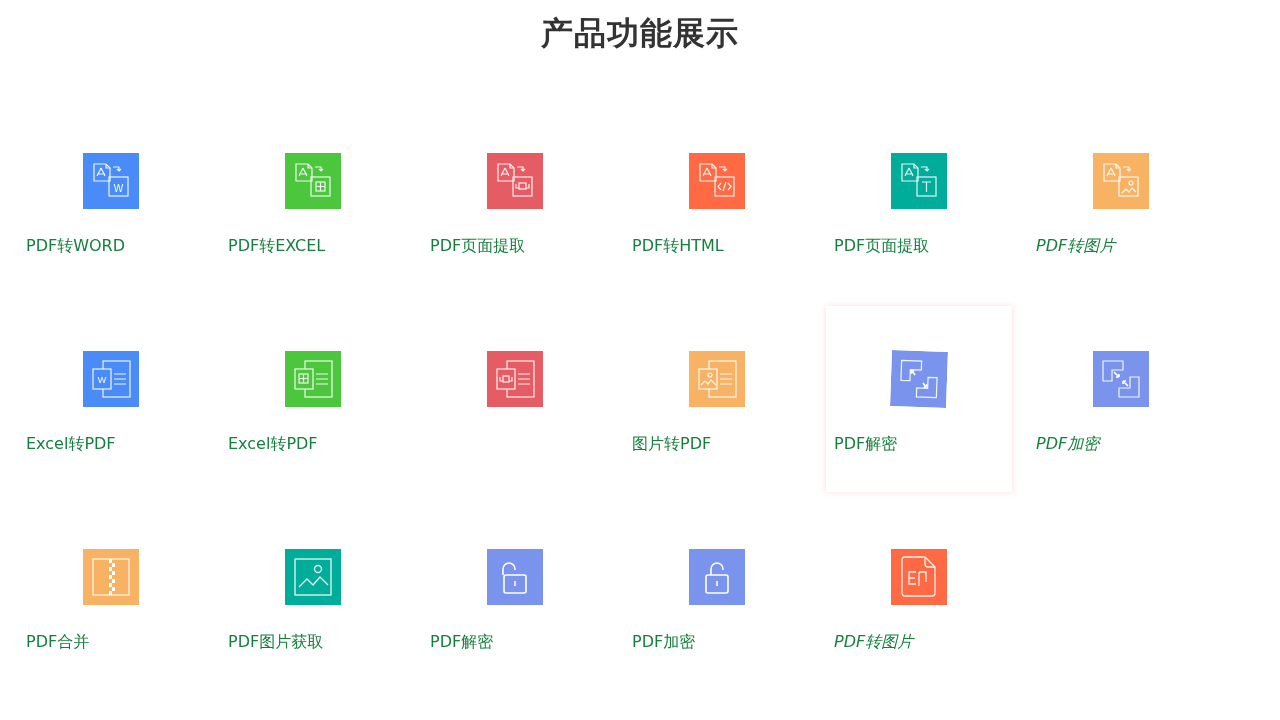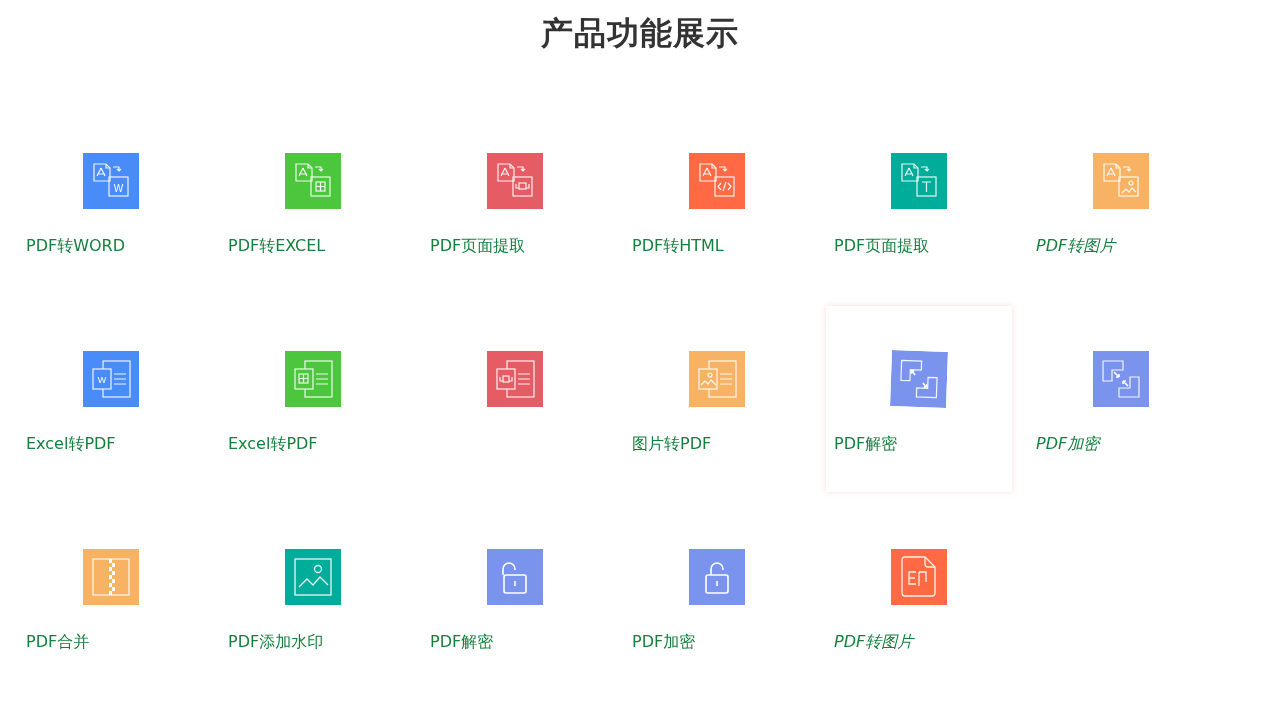--- a/index.html
+++ b/index.html
@@ -259,21 +259,21 @@
       <div class="icon">
         <svg viewBox="0 0 56 56">
             <rect width="56" height="56" fill="#00ad9a"></rect>
           <g fill="none" stroke="#fff" stroke-width="1.3" opacity="0.9">
             <rect x="10" y="10" width="36" height="36"></rect>
             <circle cx="33" cy="20" r="3.5"></circle>
             <path d="M14 38l8-8 6 6 7-8 8 8"></path>
           </g>
         </svg>
       </div>
-      <div class="label">PDF添加水印</div>
+      <div class="label">PDF图片获取</div>
     </div>
     <div class="card">
       <div class="icon">
         <svg viewBox="0 0 56 56">
             <rect width="56" height="56" fill="#7a94ee"></rect>
           <g fill="none" stroke="#fff" stroke-width="1.6">
             <rect x="17" y="26" width="22" height="18" rx="2"></rect>
             <path d="M16 26v-6a6 6 0 0 1 12 0v1"></path>
             <path d="M28 32v5"></path>
           </g>

